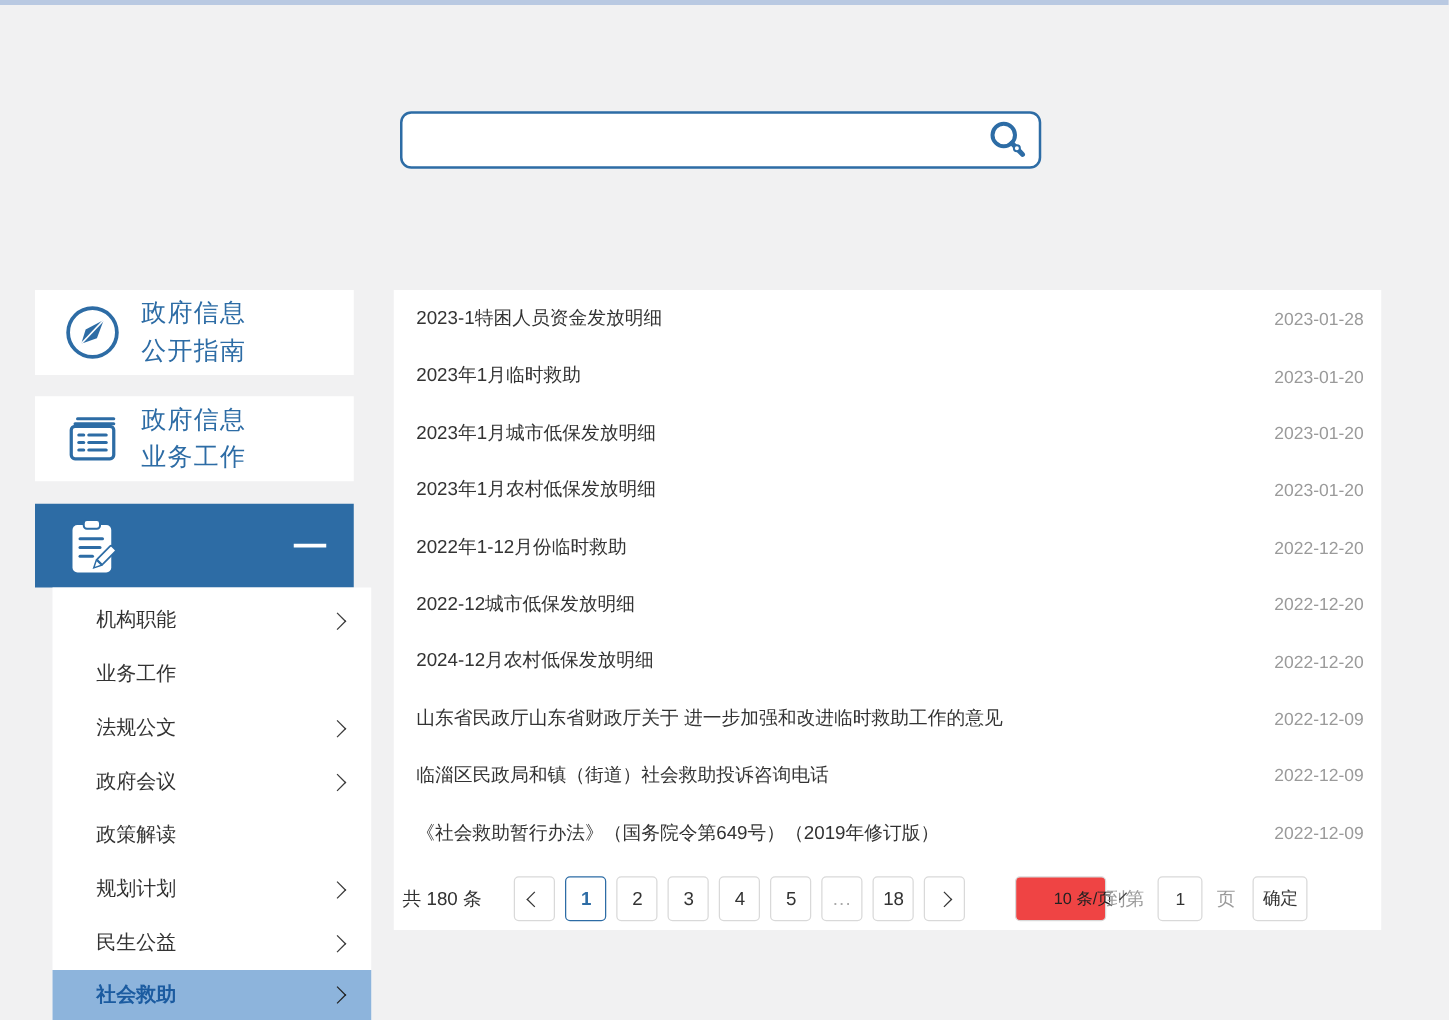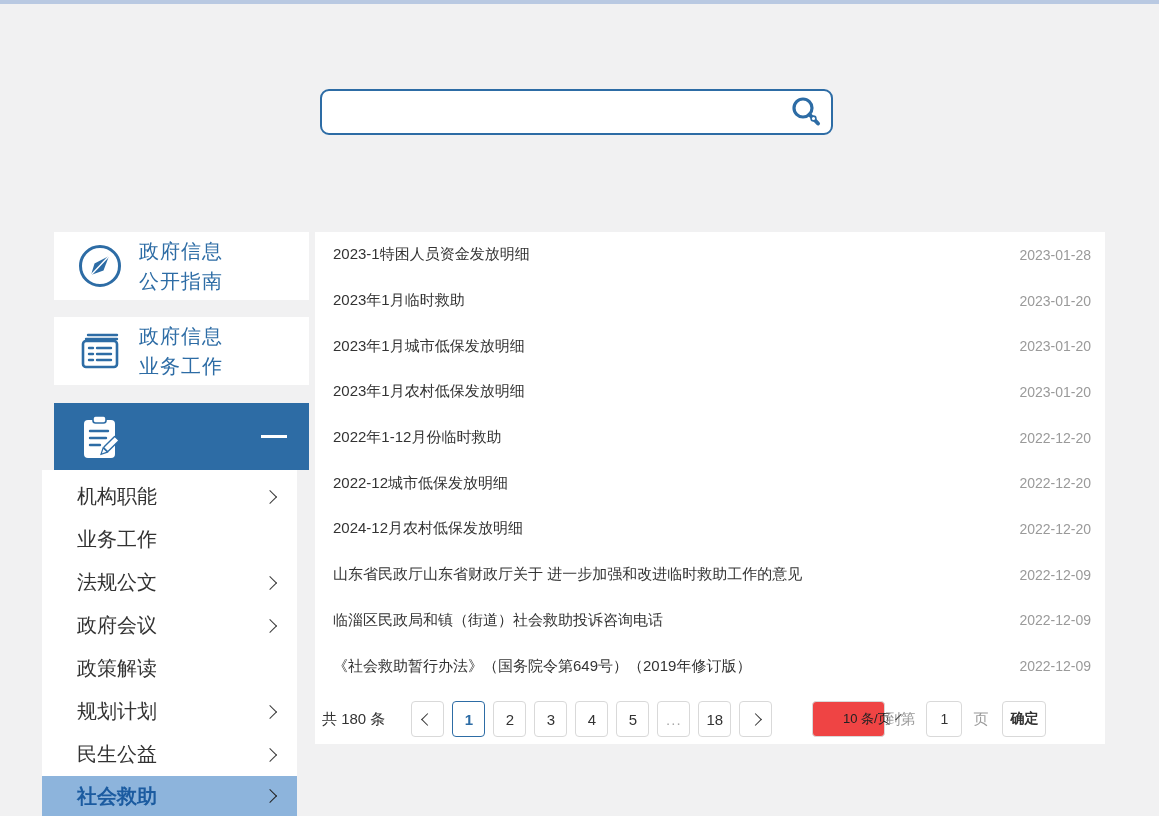--- a/index.html
+++ b/index.html
@@ -21,38 +21,38 @@
     padding:0 12px;font-size:16px;color:#333;
     font-family:"Liberation Sans","DejaVu Sans",sans-serif;
   }
   .search-btn{
     width:50px;height:100%;border:none;background:none;cursor:pointer;
     display:flex;align-items:center;justify-content:center;padding:0;
   }
 
   
   .side-block{
-    position:absolute;left:54px;width:255px;background:#fff;
+    position:absolute;left:28px;width:255px;background:#fff;
     display:flex;align-items:center;cursor:pointer;
   }
   #blk1{top:232px;height:68px;}
   #blk2{top:317px;height:68px;}
   #blk3{top:403px;height:67px;background:#2d6ca5;}
   .side-block .icon{flex:0 0 auto;margin-left:22px;display:flex;}
   .side-block .txt{margin-left:15px;font-size:20px;line-height:30px;color:#2d6ca5;letter-spacing:1px;}
   #blk3 .txt{color:#fff;}
   .minus{margin-left:auto;margin-right:22px;width:26px;height:3px;background:#fff;}
 
   .submenu{
     position:absolute;left:42px;top:470px;width:255px;height:346px;
     background:#fff;box-sizing:border-box;padding-top:5px;
   }
   .submenu .item{
     height:43px;display:flex;align-items:center;
-    padding:0 22px 0 35px;font-size:20px;color:#333;cursor:pointer;
+    padding:0 22px 0 35px;font-size:16px;color:#333;cursor:pointer;
   }
   .submenu .item .chev{
     margin-left:auto;width:9px;height:9px;
     border-top:1.5px solid #3a3a3a;border-right:1.5px solid #3a3a3a;
     transform:rotate(45deg);flex:0 0 auto;
   }
   .submenu .item.active{background:#8db4dc;color:#1b5ba0;font-weight:bold;height:40px;}
   .submenu .item.active .chev{border-color:#222;}
 
   
@@ -88,21 +88,21 @@
   .goto{display:flex;align-items:center;color:#9a9a9a;font-size:15px;white-space:nowrap;}
   .goto-input{
     width:36px;height:36px;box-sizing:border-box;margin:0 11px;
     border:1px solid #d9d9d9;border-radius:4px;text-align:center;
     font-size:14px;color:#333;outline:none;
     font-family:"Liberation Sans","DejaVu Sans",sans-serif;
   }
   .confirm{
     margin-left:14px;width:44px;height:36px;box-sizing:border-box;
     border:1px solid #d9d9d9;border-radius:4px;background:#fff;
-    font-size:14px;font-weight:bold;color:#333;cursor:pointer;
+    font-size:14px;font-weight:normal;color:#333;cursor:pointer;
     font-family:"Liberation Sans","DejaVu Sans",sans-serif;
   }
 </style>
 </head>
 <body>
 
 <div class="topbar"></div>
 
 <div class="search-wrap">
   <input class="search-input" type="text" value="" style="">

